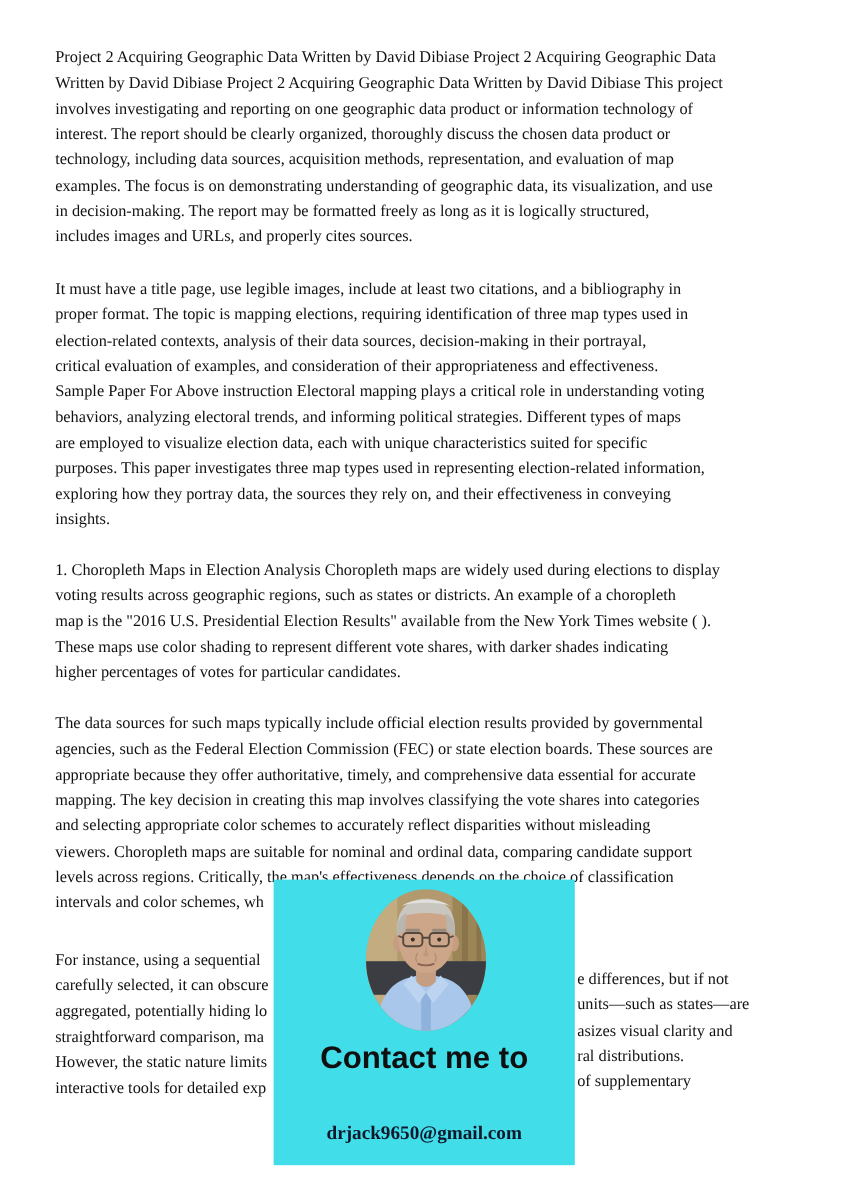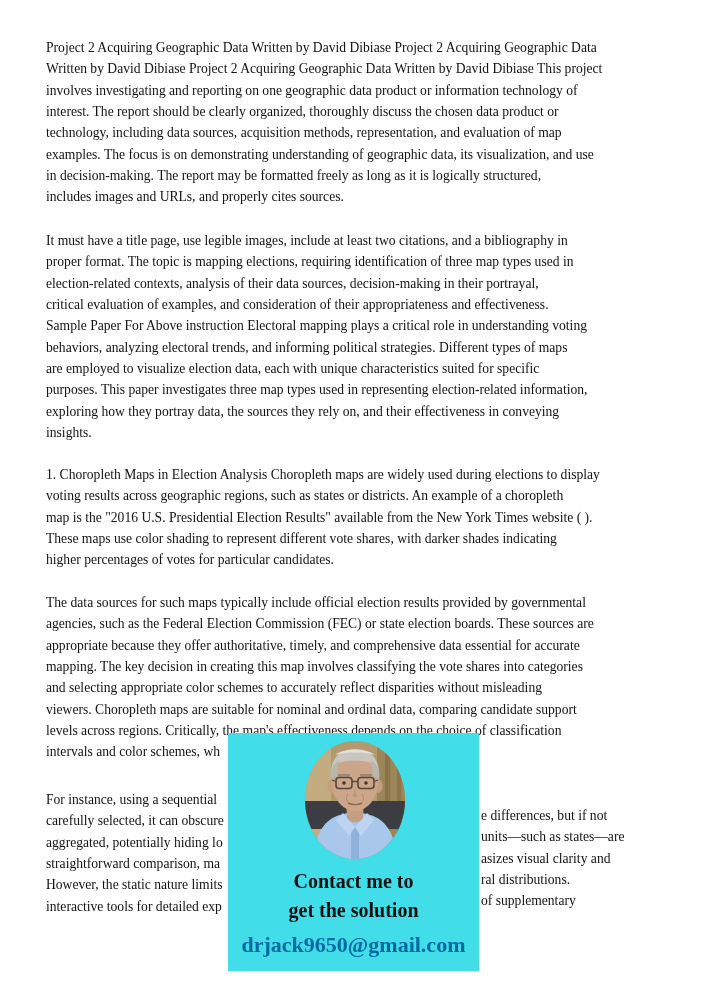--- a/index.html
+++ b/index.html
@@ -36,36 +36,36 @@
     position: absolute;
     left: 77px; top: 8px;
     width: 100px; height: 118px;
   }
   .portrait svg { display: block; width: 100%; height: 100%; }
   .headline {
     position: absolute;
     left: 0; top: 134px;
     width: 100%;
     text-align: center;
-    font-family: Liberation Serif, serif;
+    font-family: Liberation Sans, sans-serif;
     font-weight: bold;
-    font-size: 20px;
+    font-size: 26px;
     line-height: 29px;
     color: #101010;
   }
   .email-line {
     position: absolute;
     left: 0; top: 199px;
     width: 100%;
     text-align: center;
     font-family: "Liberation Serif", "DejaVu Serif", serif;
     font-weight: bold;
-    font-size: 22px;
+    font-size: 16px;
     line-height: 26px;
-    color: #0369a1;
+    color: #0f172a;
   }
 </style>
 </head>
 <body style="background: rgb(255, 255, 255);">
 
 <div id="doc-body">
     <div class="paragraph" style="top: 37px;"><div class="text-line">Project 2 Acquiring Geographic Data Written by David Dibiase Project 2 Acquiring Geographic Data</div><div class="text-line">Written by David Dibiase Project 2 Acquiring Geographic Data Written by David Dibiase This project</div><div class="text-line">involves investigating and reporting on one geographic data product or information technology of</div><div class="text-line">interest. The report should be clearly organized, thoroughly discuss the chosen data product or</div><div class="text-line">technology, including data sources, acquisition methods, representation, and evaluation of map</div><div class="text-line">examples. The focus is on demonstrating understanding of geographic data, its visualization, and use</div><div class="text-line">in decision-making. The report may be formatted freely as long as it is logically structured,</div><div class="text-line">includes images and URLs, and properly cites sources.</div></div>
     <div class="paragraph" style="top: 230px;"><div class="text-line">It must have a title page, use legible images, include at least two citations, and a bibliography in</div><div class="text-line">proper format. The topic is mapping elections, requiring identification of three map types used in</div><div class="text-line">election-related contexts, analysis of their data sources, decision-making in their portrayal,</div><div class="text-line">critical evaluation of examples, and consideration of their appropriateness and effectiveness.</div><div class="text-line">Sample Paper For Above instruction Electoral mapping plays a critical role in understanding voting</div><div class="text-line">behaviors, analyzing electoral trends, and informing political strategies. Different types of maps</div><div class="text-line">are employed to visualize election data, each with unique characteristics suited for specific</div><div class="text-line">purposes. This paper investigates three map types used in representing election-related information,</div><div class="text-line">exploring how they portray data, the sources they rely on, and their effectiveness in conveying</div><div class="text-line">insights.</div></div>
     <div class="paragraph" style="top: 464px;"><div class="text-line">1. Choropleth Maps in Election Analysis Choropleth maps are widely used during elections to display</div><div class="text-line">voting results across geographic regions, such as states or districts. An example of a choropleth</div><div class="text-line">map is the "2016 U.S. Presidential Election Results" available from the New York Times website ( ).</div><div class="text-line">These maps use color shading to represent different vote shares, with darker shades indicating</div><div class="text-line">higher percentages of votes for particular candidates.</div></div>
     <div class="paragraph" style="top: 592px;"><div class="text-line">The data sources for such maps typically include official election results provided by governmental</div><div class="text-line">agencies, such as the Federal Election Commission (FEC) or state election boards. These sources are</div><div class="text-line">appropriate because they offer authoritative, timely, and comprehensive data essential for accurate</div><div class="text-line">mapping. The key decision in creating this map involves classifying the vote shares into categories</div><div class="text-line">and selecting appropriate color schemes to accurately reflect disparities without misleading</div><div class="text-line">viewers. Choropleth maps are suitable for nominal and ordinal data, comparing candidate support</div><div class="text-line">levels across regions. Critically, the map's effectiveness depends on the choice of classification</div><div class="text-line">intervals and color schemes, wh</div></div>
@@ -108,16 +108,15 @@
         <circle cx="39" cy="42" r="1.7" fill="#3c3228"></circle>
         <circle cx="61" cy="42" r="1.7" fill="#3c3228"></circle>
         <path d="M50,44 L49,52.5 C47,54.5 47,55.5 50,56 C53,55.5 53,54.5 51,52.5 Z" fill="#bf977b"></path>
         <path d="M43,53 C41,56.5 41,58.5 42.5,60.5 M57,53 C59,56.5 59,58.5 57.5,60.5" stroke="#b08a70" stroke-width="1" fill="none"></path>
         <path d="M43,62 C47,64 53,64 57,62" stroke="#8d6451" stroke-width="1.5" fill="none"></path>
       </g>
     </svg>
   </div>
   <div class="headline">
     <div>Contact me to</div>
-    <div>get the solution</div>
   </div>
   <div class="email-line">drjack9650@gmail.com</div>
 </div>
 
 </body></html>

